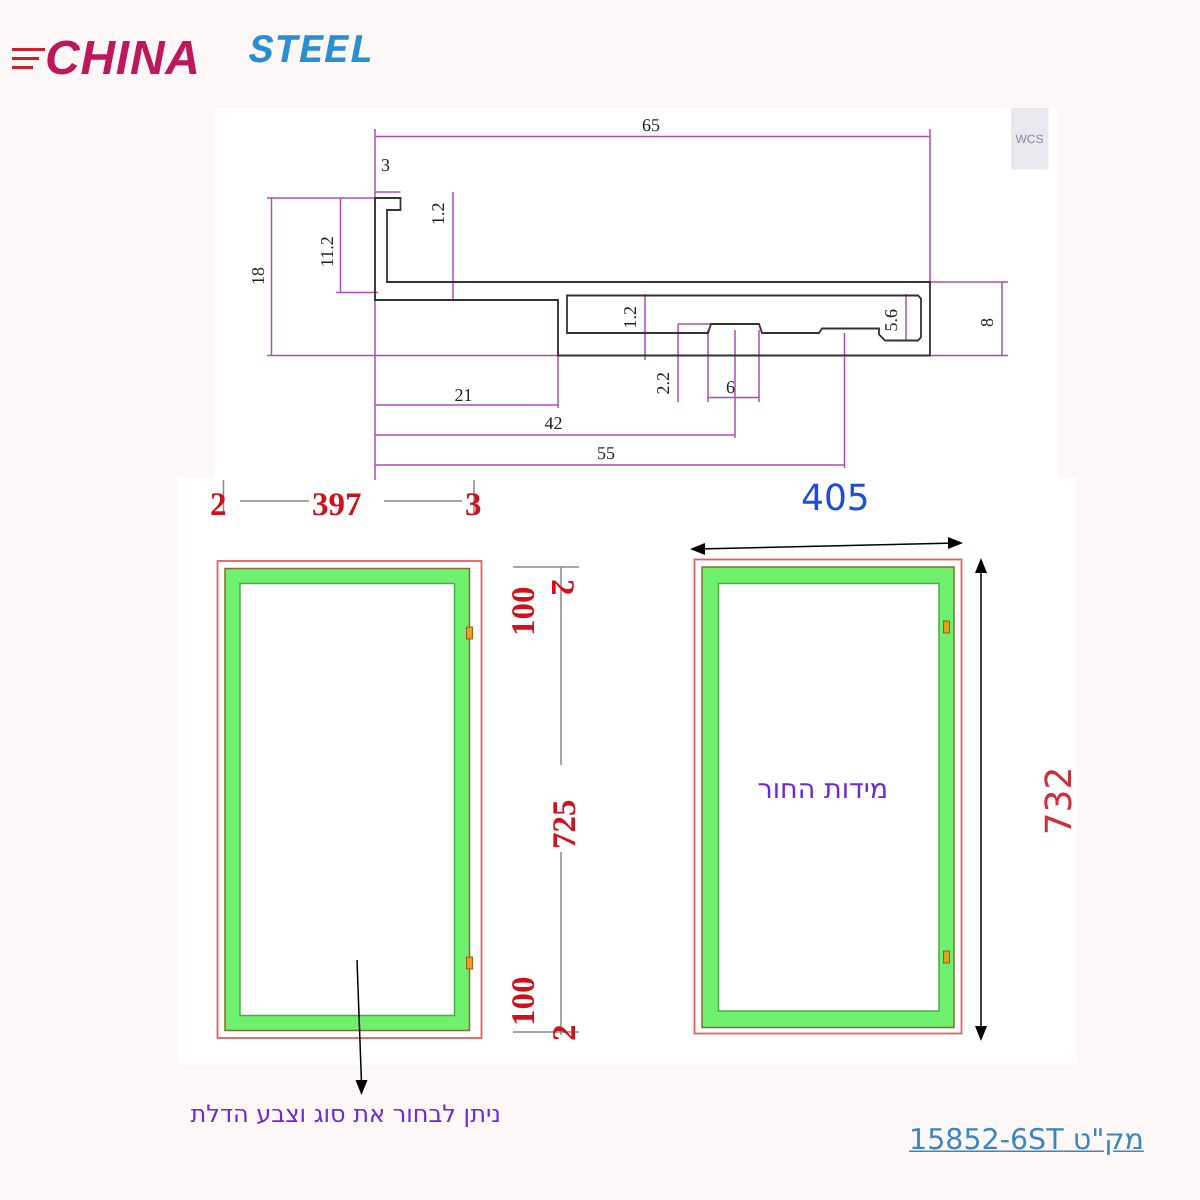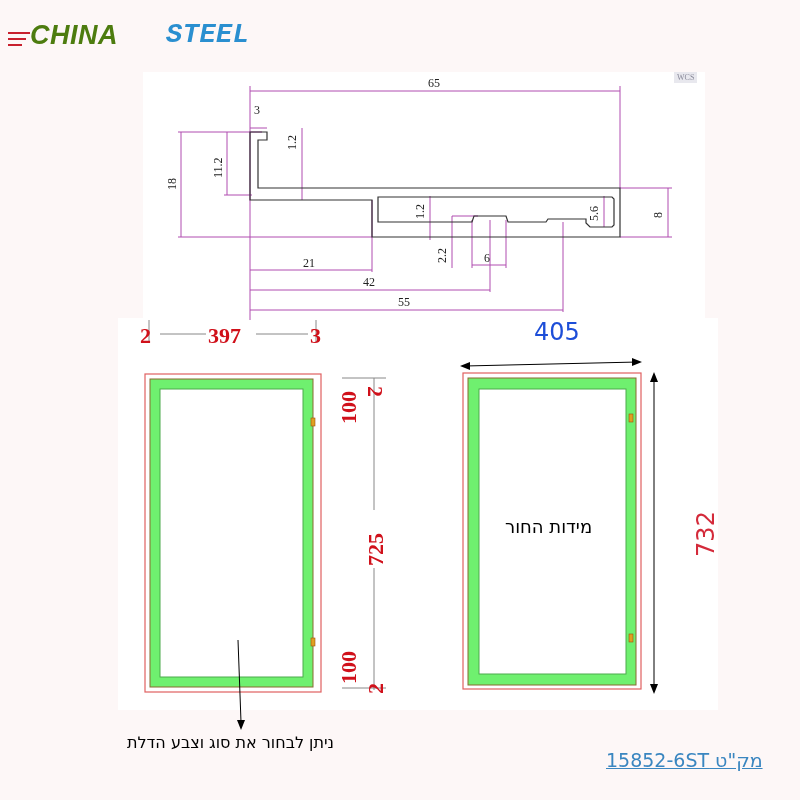--- a/index.html
+++ b/index.html
@@ -1,26 +1,26 @@
 <!DOCTYPE html>
 <html><head>
 <meta charset="utf-8">
 <style>
   html, body { margin:0; padding:0; }
   body { width:800px; height:800px; background:#fdf7f7; position:relative; overflow:hidden; font-family:"DejaVu Sans", sans-serif; }
   .logo { position:absolute; left:8px; top:18px; height:40px; width:210px; }
-  .logo .china { position:absolute; left:22px; top:2px; font-family:"Liberation Sans", sans-serif; font-weight:bold; font-style:italic; font-size:27px; color:#4d7c0f; letter-spacing:0.5px; }
+  .logo .china { position:absolute; left:22px; top:2px; font-family:"Liberation Sans", sans-serif; font-weight:bold; font-style:italic; font-size:32px; color:#be185d; letter-spacing:0.5px; }
   .logo .steel { position:absolute; left:114px; top:2px; font-family:Liberation Mono, monospace; font-weight:bold; font-style:italic; font-size:27px; color:#2a8fd0; letter-spacing:0.5px;margin-left:44px; }
   .logo .speed { position:absolute; left:0; height:2px; background:#c8202e; }
   .panel { position:absolute; background:#ffffff; }
-  .wcs { position:absolute; left:674px; top:72px; font-size:8px; color:#8a8a9a; background:#e8e8ee; padding:1px 3px; font-family:Liberation Serif, serif; }
+  .wcs { position:absolute; left:674px; top:72px; font-size:8px; color:#8a8a9a; background:#e8e8ee; padding:16px 3px; font-family:Liberation Sans, sans-serif; }
   svg { position:absolute; left:0; top:0; }
   .dim { font-family:"Liberation Serif", serif; font-size:12px; fill:#222; }
   .reddim { font-family:"Liberation Serif", serif; font-weight:bold; font-size:22px; fill:#d0101a; }
-  .label { position:absolute; font-family:"DejaVu Sans", sans-serif; color:#000000; direction:rtl; white-space:nowrap; }
+  .label { position:absolute; font-family:"DejaVu Sans", sans-serif; color:#6d28d9; direction:rtl; white-space:nowrap; }
   .sku { position:absolute; left:606px; top:749px; font-family:"DejaVu Sans", sans-serif; font-size:19px; color:#3a86c0; text-decoration:underline; white-space:nowrap; direction:rtl; }
   .r405 { position:absolute; left:534px; top:318px; font-family:"DejaVu Sans", sans-serif; font-size:24px; color:#1d4ed8; }
   .r732 { position:absolute; left:683px; top:520px; font-family:"DejaVu Sans", sans-serif; font-size:24px; color:#d42a3a; transform:rotate(-90deg); transform-origin:center; }
 </style>
 </head>
 <body>
 
 <div class="logo">
   <div class="speed" style="top:14px;width:22px;"></div>
   <div class="speed" style="top:20px;width:18px;"></div>

